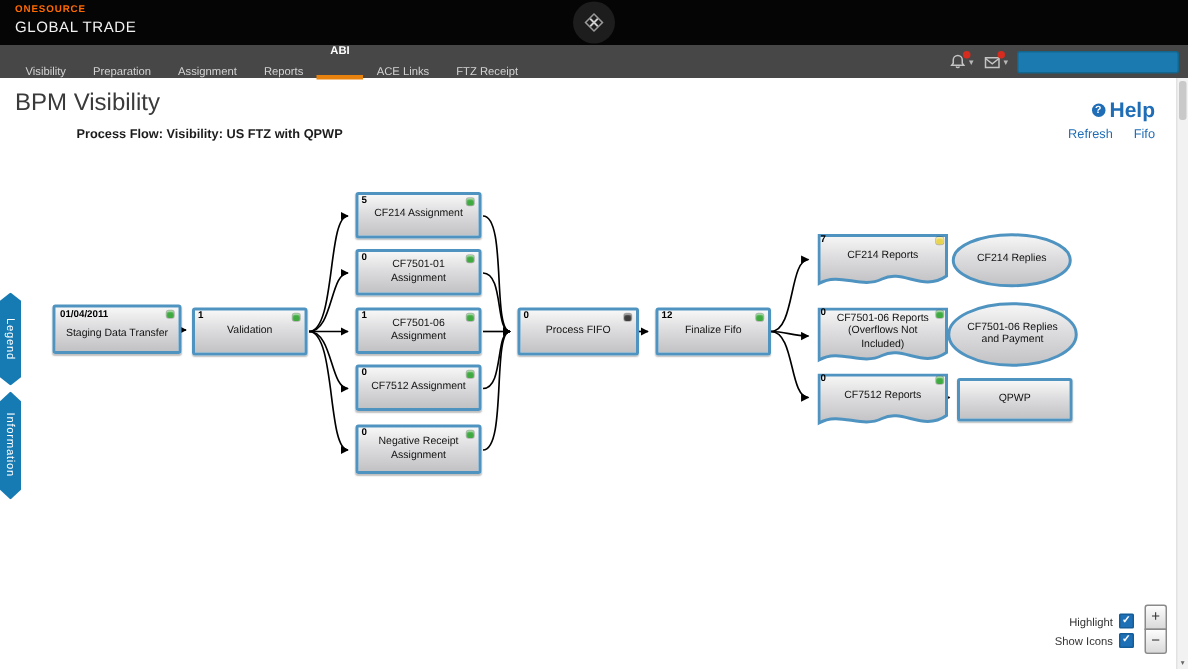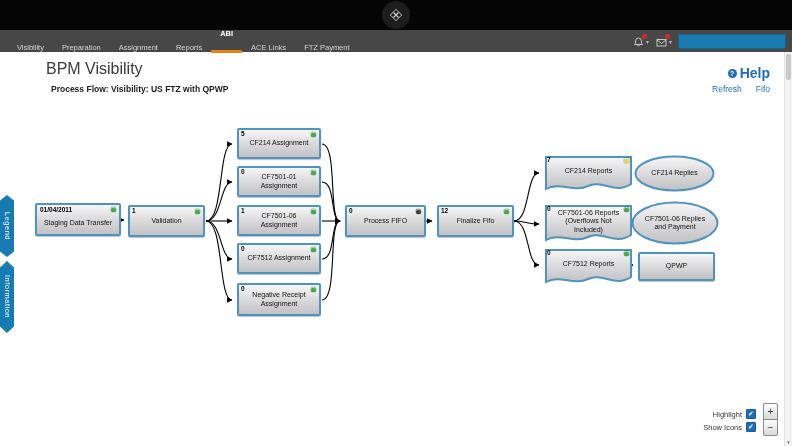--- a/index.html
+++ b/index.html
@@ -21,21 +21,21 @@
   .navitem.active{color:#fff;font-weight:bold;border-bottom:3px solid #e8820e;padding-top:3px;}
   .navright{position:absolute;right:6px;top:0;height:22px;display:flex;align-items:center;gap:6px;}
   .icbtn{display:flex;align-items:center;gap:1px;}
   .icwrap{position:relative;width:13px;height:13px;}
   .badge{position:absolute;top:-1px;right:-2px;width:5px;height:5px;border-radius:50%;background:#d62b1f;}
   .caret{color:#b8b8b8;font-size:6px;}
   .searchbox{width:100px;height:13px;background:#1b7ab0;border:1px solid #13678f;border-radius:2px;
              color:#fff;font-size:8px;padding:0 3px;outline:none;}
 
   
-  .pagetitle{position:absolute;left:10px;top:60px;font-size:16px;color:#3a3a3a;margin-left:36px;}
+  .pagetitle{position:absolute;left:10px;top:60px;font-size:16px;color:#3a3a3a;}
   .subtitle{position:absolute;left:10px;top:84px;font-size:8.5px;font-weight:bold;color:#1c1c1c;padding-left:41px;}
   .helpwrap{position:absolute;right:22px;top:65px;display:flex;align-items:center;gap:3px;}
   .helpdot{width:9px;height:9px;border-radius:50%;background:#1f6db6;color:#fff;font-size:7px;font-weight:bold;
            display:flex;align-items:center;justify-content:center;}
   .helptxt{color:#1f6db6;font-size:14px;font-weight:bold;}
   .toplinks{position:absolute;right:22px;top:84px;display:flex;gap:14px;}
   .toplinks span{color:#1f6db6;font-size:8.5px;cursor:pointer;}
 
   
   .sidetab{position:absolute;left:0;width:14px;background:#177bb3;color:#fff;
@@ -93,37 +93,41 @@
         <stop offset=".45" stop-color="#dddddf"></stop>
         <stop offset="1" stop-color="#c2c2c4"></stop>
     </linearGradient>
     <marker id="arrow" markerWidth="6" markerHeight="6" refX="4.5" refY="2.5" orient="auto">
       <path d="M0,0 L5,2.5 L0,5 z" fill="#000"></path>
     </marker>
   </defs>
 </svg>
 
 <div class="topbar">
+  <div class="brand">
+    <div class="b1">ONESOURCE</div>
+    <div class="b2">GLOBAL TRADE</div>
+  </div>
   <div class="appswitch">
     <svg width="16" height="16" viewBox="0 0 16 16">
       <rect x="4" y="4" width="8" height="8" transform="rotate(45 8 8)" fill="none" stroke="#9a9a9a" stroke-width="1"></rect>
       <path d="M5.5 5.5 L10.5 10.5 M10.5 5.5 L5.5 10.5" stroke="#cfcfcf" stroke-width="1.2"></path>
     </svg>
   </div>
 </div>
 
 <div class="navbar">
   <div class="navitems">
     <div class="navitem">Visibility</div>
     <div class="navitem">Preparation</div>
     <div class="navitem">Assignment</div>
     <div class="navitem">Reports</div>
     <div class="navitem active">ABI</div>
     <div class="navitem">ACE Links</div>
-    <div class="navitem">FTZ Payment</div>
+    <div class="navitem">FTZ Receipt</div>
   </div>
   <div class="navright">
     <div class="icbtn">
       <span class="icwrap">
         <svg width="13" height="13" viewBox="0 0 13 13">
             <path d="M6.5 2 a3 3 0 0 1 3 3 v2.2 l1 1.3 H2.5 l1-1.3 V5 a3 3 0 0 1 3-3 z M5.4 9.3 a1.2 1.2 0 0 0 2.2 0" fill="none" stroke="#c4c4c4" stroke-width="1"></path>
           </svg>
         <span class="badge"></span>
       </span>
       <span class="caret">▾</span>

